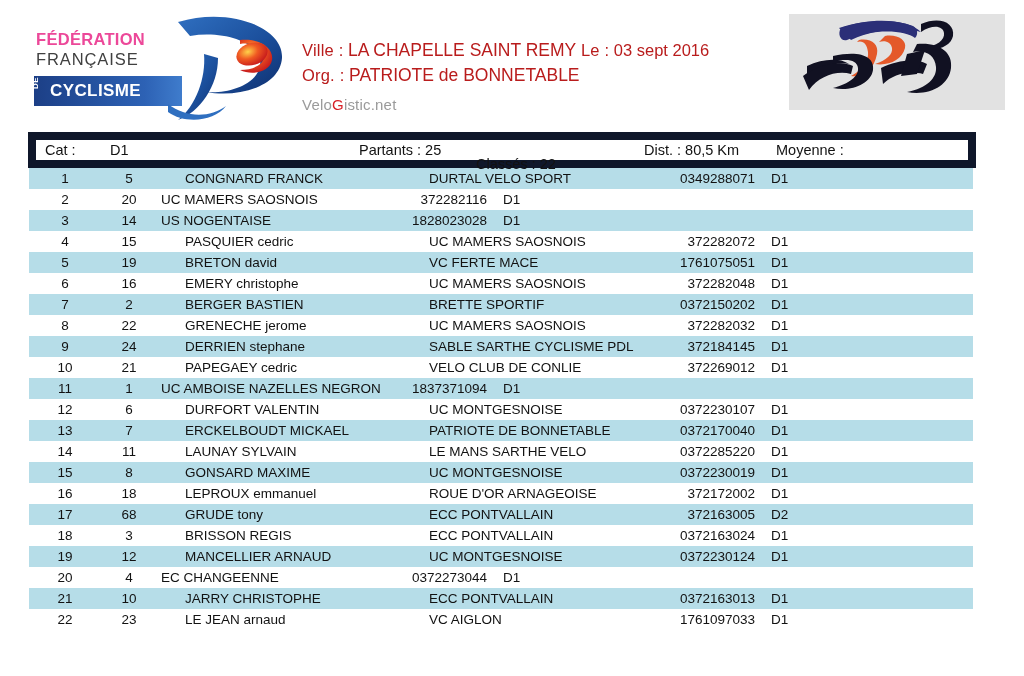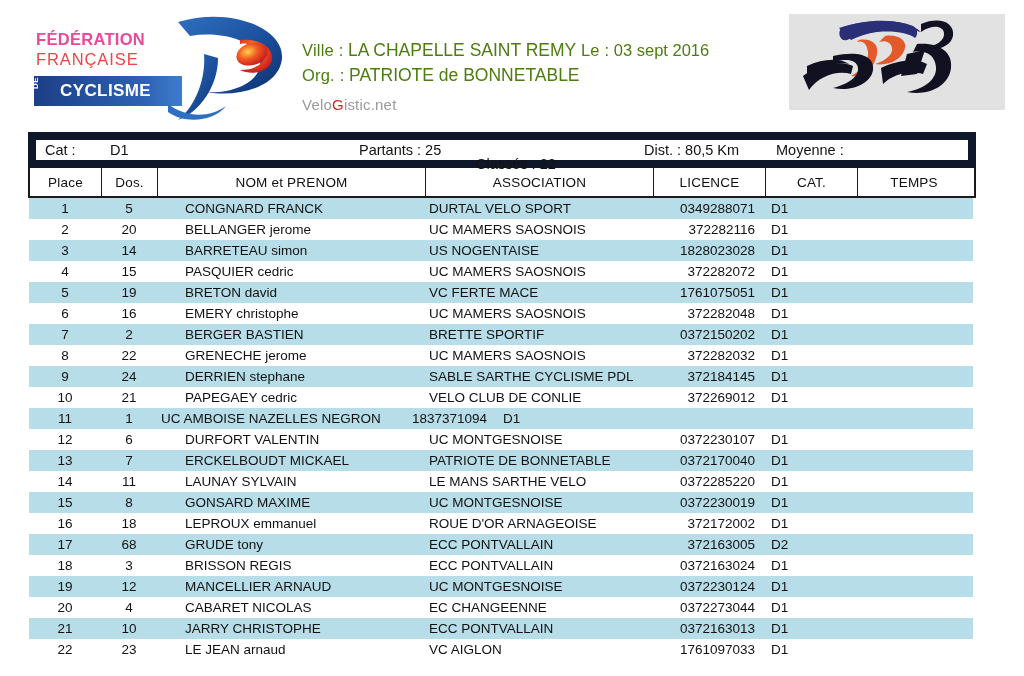--- a/index.html
+++ b/index.html
@@ -39,60 +39,60 @@
     font-weight: bold;
     letter-spacing: 0.3px;
     color: #ec4899;
     line-height: 19px;
     font-family: "Liberation Sans", sans-serif;
   }
   #ffc-logo .ffc-line2 {
     font-size: 16.5px;
     font-weight: normal;
     letter-spacing: 0.9px;
-    color: #ef4444;
+    color: #404040;
     line-height: 21px;
   }
   #ffc-logo .ffc-bar {
     position: absolute;
     left: 8px; top: 58px;
     width: 148px; height: 30px;
     background: linear-gradient(to right, #1c3f86 0%, #2d62b5 75%, #3f7ccc 100%);
   }
   #ffc-logo .ffc-de {
     position: absolute;
     left: 6px; top: 4px;
     font-size: 8px;
     font-weight: bold;
     color: #ffffff;
     transform: rotate(-90deg);
     transform-origin: left bottom;
     letter-spacing: 0.5px;
   }
   #ffc-logo .ffc-cyclisme {
     position: absolute;
-    left: 26px; top: 5px;
+    left: 16px; top: 5px;
     font-size: 17px;
     font-weight: bold;
     color: #ffffff;
     letter-spacing: 0.4px;
   }
   #ffc-logo svg.ffc-swoosh {
     position: absolute;
     left: 118px; top: -4px;
   }
 
   
   #event-info {
     position: absolute;
     left: 302px; top: 38px;
   }
   #event-info .line {
     font-size: 16.5px;
-    color: #4d7c0f;
+    color: #b91c1c;
     line-height: 25px;
     white-space: nowrap;
   }
   #event-info .label { letter-spacing: 0.2px; }
   #event-info .big { font-size: 17.5px; }
   #event-info .velogistic {
     margin-top: 8px;
     font-size: 15px;
     color: #9a9a9a;
     letter-spacing: 0.2px;
@@ -263,53 +263,42 @@
 
   <div class="info-bar">
     <span class="cell info-cat-label">Cat :</span>
     <span class="cell info-cat-value">D1</span>
     <span class="cell info-partants">Partants : 25</span>
     <span class="cell info-classes">Classés : 22</span>
     <span class="cell info-dist">Dist. : 80,5 Km</span>
     <span class="cell info-moyenne">Moyenne :</span>
   </div>
 
-  <div class="col-head-row">
-    <div class="th c-place">Place</div>
-    <div class="th c-dos">Dos.</div>
-    <div class="th c-nom">NOM et PRENOM</div>
-    <div class="th c-asso">ASSOCIATION</div>
-    <div class="th c-lic">LICENCE</div>
-    <div class="th c-cat">CAT.</div>
-    <div class="th c-temps">TEMPS</div>
-  </div>
 
   <div id="rows-body">
       <div class="data-row alt">
         <div class="td c-place">1</div>
         <div class="td c-dos">5</div>
         <div class="td c-nom">CONGNARD   FRANCK</div>
         <div class="td c-asso">DURTAL VELO SPORT</div>
         <div class="td c-lic">0349288071</div>
         <div class="td c-cat">D1</div>
         <div class="td c-temps"></div>
       </div>
       <div class="data-row">
         <div class="td c-place">2</div>
         <div class="td c-dos">20</div>
-        <div class="td c-nom">BELLANGER   jerome</div>
         <div class="td c-asso">UC MAMERS SAOSNOIS</div>
         <div class="td c-lic">372282116</div>
         <div class="td c-cat">D1</div>
         <div class="td c-temps"></div>
       </div>
       <div class="data-row alt">
         <div class="td c-place">3</div>
         <div class="td c-dos">14</div>
-        <div class="td c-nom">BARRETEAU   simon</div>
         <div class="td c-asso">US NOGENTAISE</div>
         <div class="td c-lic">1828023028</div>
         <div class="td c-cat">D1</div>
         <div class="td c-temps"></div>
       </div>
       <div class="data-row">
         <div class="td c-place">4</div>
         <div class="td c-dos">15</div>
         <div class="td c-nom">PASQUIER   cedric</div>
         <div class="td c-asso">UC MAMERS SAOSNOIS</div>
@@ -447,21 +436,20 @@
         <div class="td c-dos">12</div>
         <div class="td c-nom">MANCELLIER   ARNAUD</div>
         <div class="td c-asso">UC MONTGESNOISE</div>
         <div class="td c-lic">0372230124</div>
         <div class="td c-cat">D1</div>
         <div class="td c-temps"></div>
       </div>
       <div class="data-row">
         <div class="td c-place">20</div>
         <div class="td c-dos">4</div>
-        <div class="td c-nom">CABARET   NICOLAS</div>
         <div class="td c-asso">EC CHANGEENNE</div>
         <div class="td c-lic">0372273044</div>
         <div class="td c-cat">D1</div>
         <div class="td c-temps"></div>
       </div>
       <div class="data-row alt">
         <div class="td c-place">21</div>
         <div class="td c-dos">10</div>
         <div class="td c-nom">JARRY   CHRISTOPHE</div>
         <div class="td c-asso">ECC PONTVALLAIN</div>

